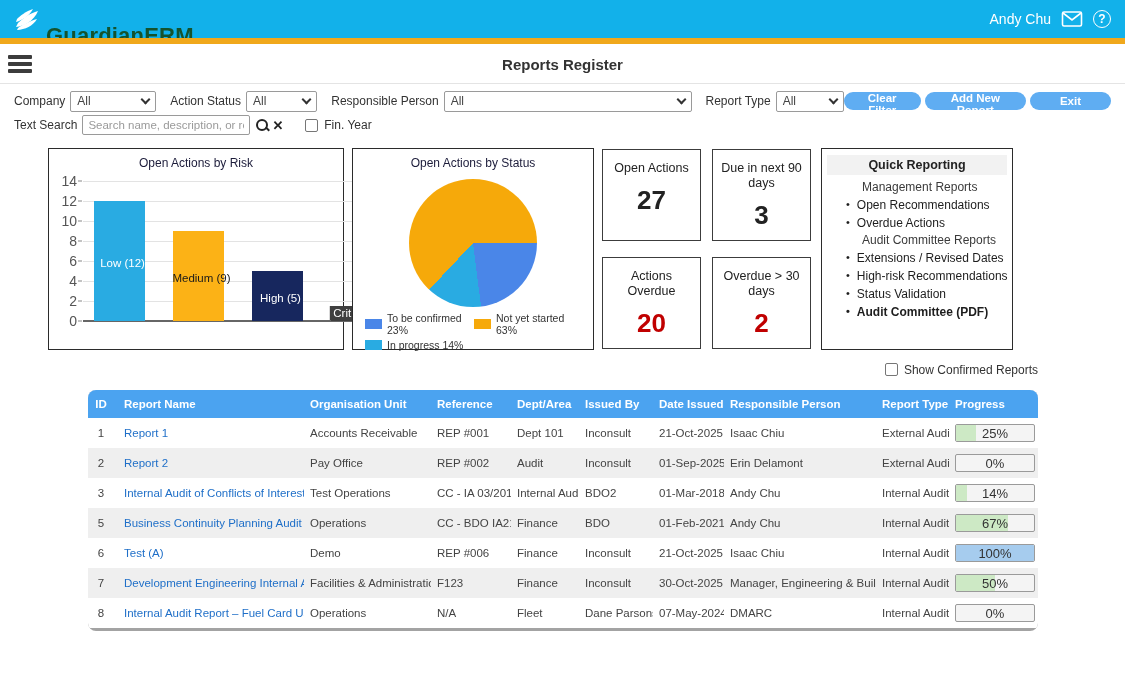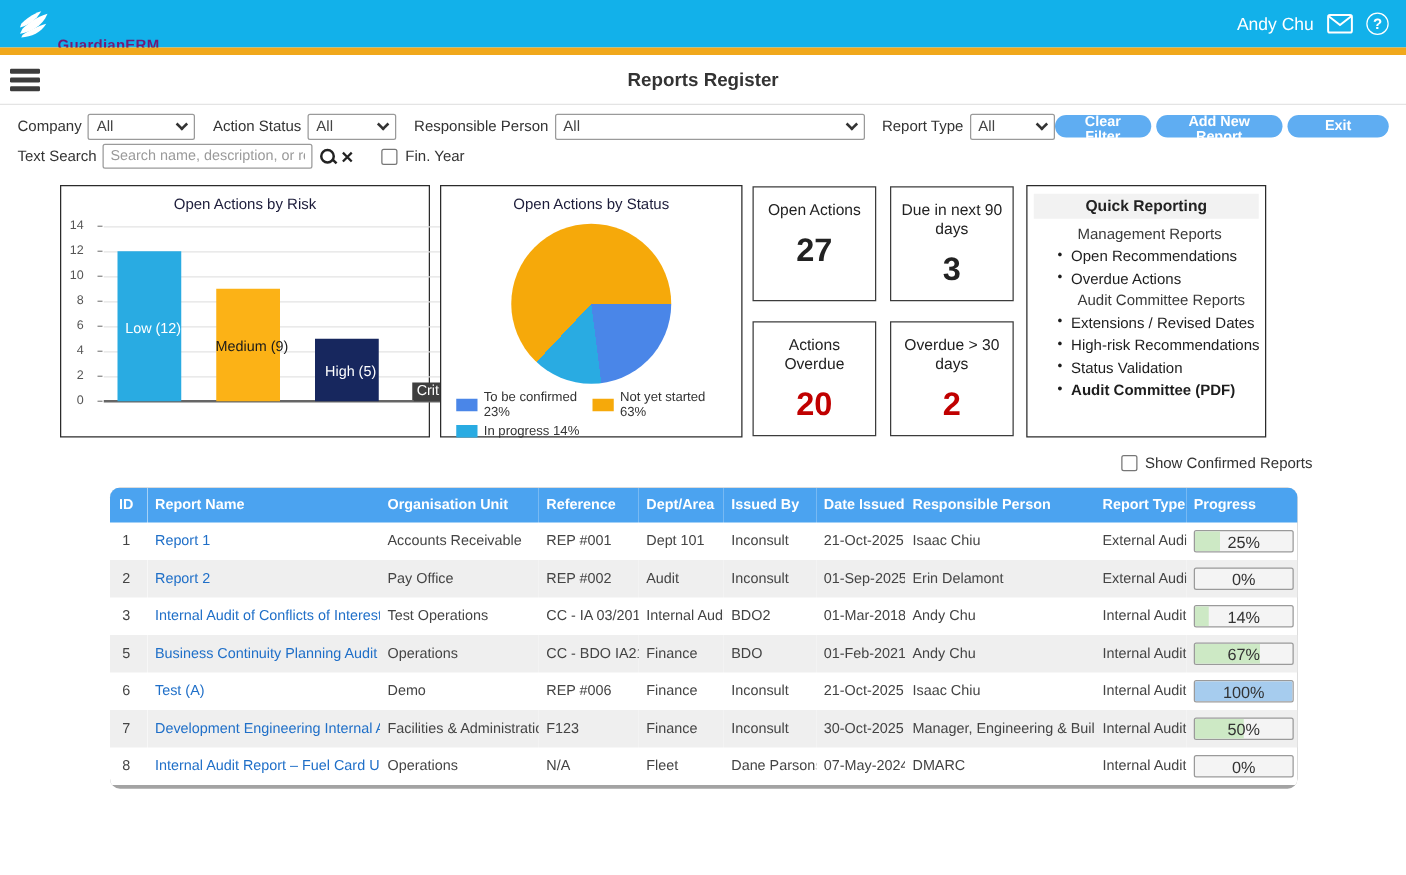--- a/index.html
+++ b/index.html
@@ -3,21 +3,21 @@
 <meta charset="utf-8">
 <style>
   * { margin:0; padding:0; box-sizing:border-box; }
   body { font-family:"Liberation Sans", sans-serif; background:#fff; }
   #app { position:relative; width:1125px; height:700px; background:#fff; overflow:hidden; }
 
   
   .topbar { position:absolute; top:0; left:0; width:1125px; height:38px; background:#12b1ea;
             display:flex; align-items:center; padding:0 14px; }
   .brand { display:flex; align-items:center; gap:6px; }
-  .brand-text { color:#701a75; font-size:12px; font-weight:bold; letter-spacing:.2px;margin-top:33px; }
+  .brand-text { color:#14532d; font-size:22px; font-weight:bold; letter-spacing:.2px;margin-top:33px; }
   .topbar-right { margin-left:auto; display:flex; align-items:center; gap:10px; }
   .user-name { color:#fff; font-size:14px; }
   .top-icon { display:inline-flex; align-items:center; justify-content:center; cursor:pointer; }
   .qmark { width:18px; height:18px; border:1.5px solid #fff; border-radius:50%; color:#fff;
            font-size:12px; font-weight:bold; display:flex; align-items:center; justify-content:center; }
   .goldline { position:absolute; top:38px; left:0; width:1125px; height:6px; background:#f0a81c; }
 
   
   .pagehead { position:absolute; top:44px; left:0; width:1125px; height:40px; background:#fff;
               border-bottom:1px solid #e4e4e4; }
@@ -56,22 +56,22 @@
   .cb-label { font-size:12px; color:#333; margin-left:6px; }
 
   
   .dash { position:absolute; top:148px; left:48px; width:1031px; height:202px; display:flex; gap:8px; }
   .panel { border:1px solid #2b2b2b; background:#fff; }
   .barpanel { width:296px; height:202px; position:relative; }
   .chart-title { text-align:center; font-size:12px; color:#1c1c3a; padding-top:7px; }
   .plot { position:absolute; left:34px; top:32px; width:316px; height:140px; }
   .gridline { position:absolute; left:0; width:100%; height:1px; background:#e3e3e3; }
   .baseline { position:absolute; left:0; bottom:-1px; width:100%; height:2px; background:#666; }
-  .ylab { position:absolute; right:100%; margin-right:16px; transform:translateY(-50%);
-          font-size:10px; color:#555; }
+  .ylab { position:absolute; right:100%; margin-right:6px; transform:translateY(-50%);
+          font-size:14px; color:#555; }
   .ytick { position:absolute; right:100%; margin-right:1px; width:4px; height:1px; background:#888;
            transform:translateY(-50%); }
   .bars { position:absolute; left:0; bottom:0; width:100%; height:100%; display:flex; }
   .bar-slot { flex:1; position:relative; }
   .bar { position:absolute; bottom:0; left:14%; width:64%; }
   .bar-label { position:absolute; left:50%; transform:translate(-50%,0); font-size:11.5px;
                white-space:nowrap; }
 
   .piepanel { width:242px; height:202px; position:relative; }
   .pie { position:absolute; left:56px; top:30px; width:128px; height:128px; border-radius:50%; }
@@ -88,22 +88,22 @@
 
   .quickpanel { width:192px; height:202px; margin-left:2px; padding:4px 0 0 0; overflow:hidden; }
   .qr-title { margin:2px 5px 4px 5px; background:#f2f2f2; text-align:center; font-size:12.5px;
               font-weight:bold; color:#222; padding:3px 0; }
   .qr-group-header { font-size:12px; color:#3a3a3a; padding:1px 0 2px 8px;margin-left:32px; }
   .qr-item { display:flex; gap:7px; font-size:12px; color:#1d1d1d; padding:2px 0 2px 24px; cursor:pointer; }
   .qr-item .bullet { font-size:11px; }
   .qr-item.bold { font-weight:bold; }
 
   
-  .confirmedrow { position:absolute; top:363px; left:100px; width:950px; display:flex;
-                  justify-content:flex-end; align-items:flex-end; }
+  .confirmedrow { position:absolute; top:363px; left:88px; width:950px; display:flex;
+                  justify-content:flex-end; align-items:flex-start; }
   .tablewrap { position:absolute; top:390px; left:88px; width:950px; border-radius:8px;
                overflow:hidden; background:#a3a3a3; padding-bottom:3px; }
   table { border-collapse:collapse; table-layout:fixed; width:950px; background:#fff; }
   thead th { background:#4ba3f0; color:#fff; font-size:11.5px; font-weight:bold; text-align:left;
              height:28px; padding:0 4px 0 6px; overflow:hidden; white-space:nowrap; }
   tbody td { font-size:11.5px; color:#444; height:30px; padding:0 4px 0 6px; overflow:hidden;
              white-space:nowrap; }
   tbody tr:nth-child(even) { background:#efefef; }
   td.cid, th.cid { text-align:center; padding-left:0; }
   a.rlink { color:#1f6fc8; text-decoration:none; cursor:pointer; }

